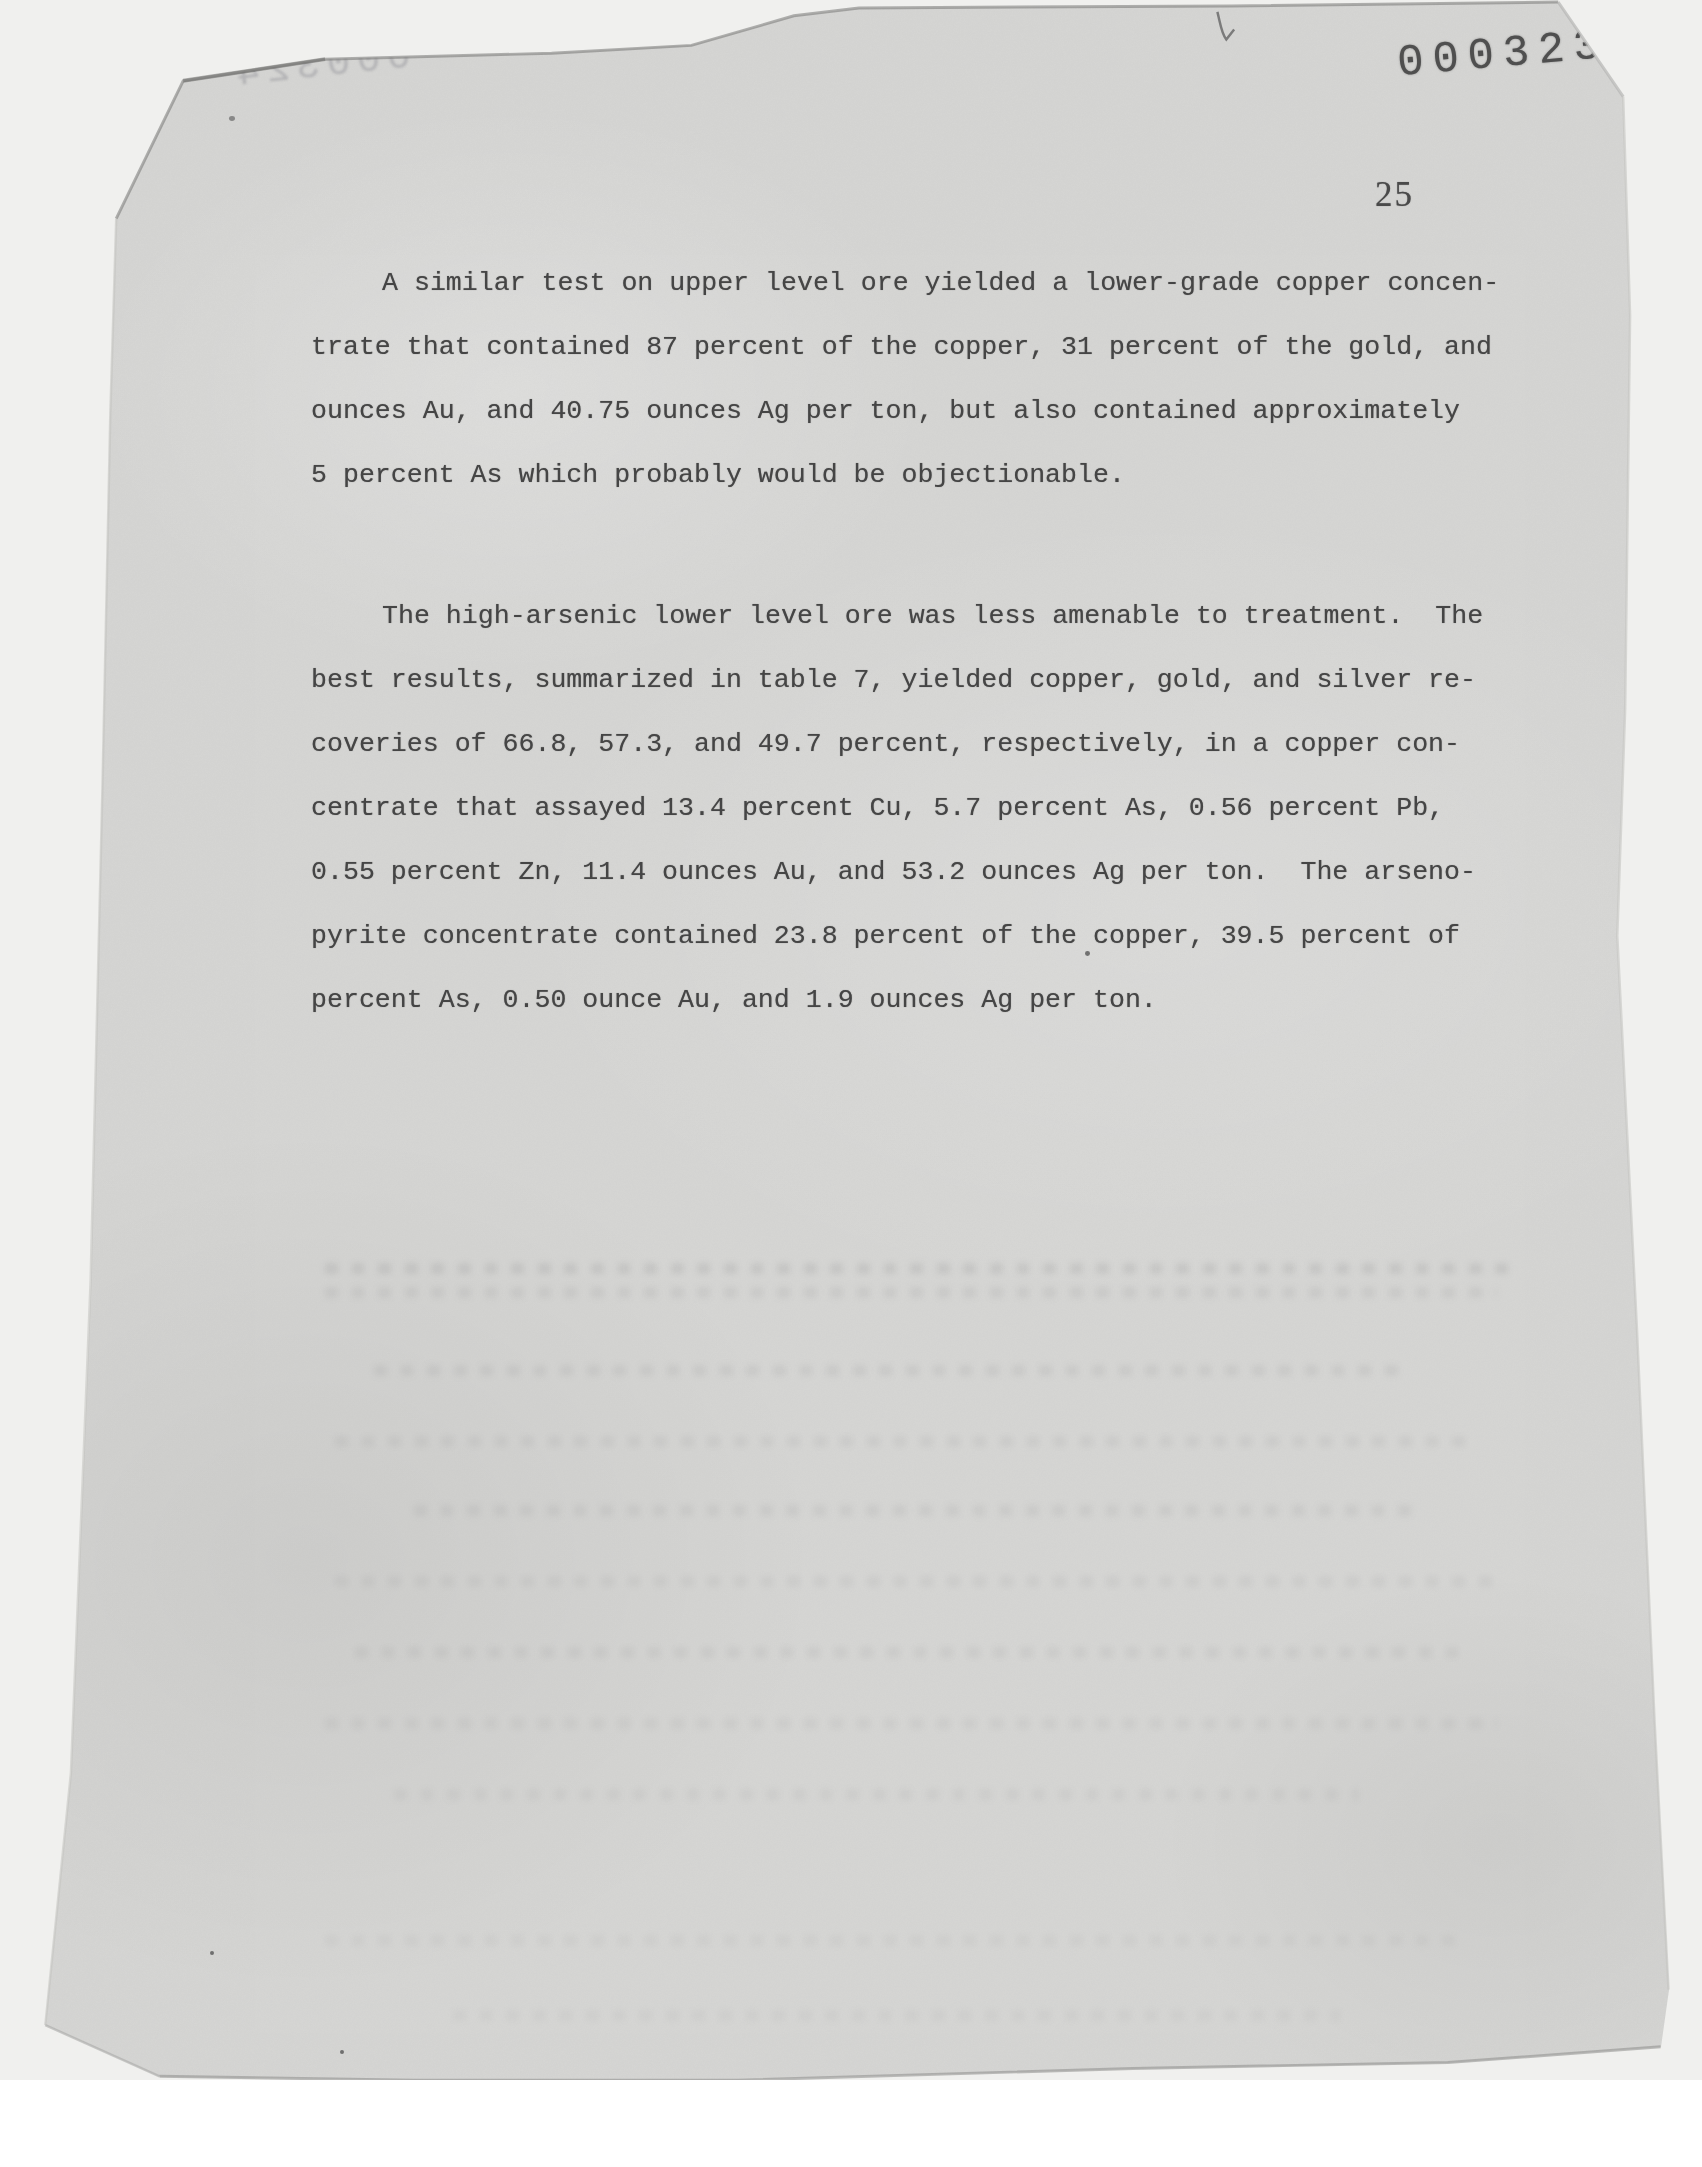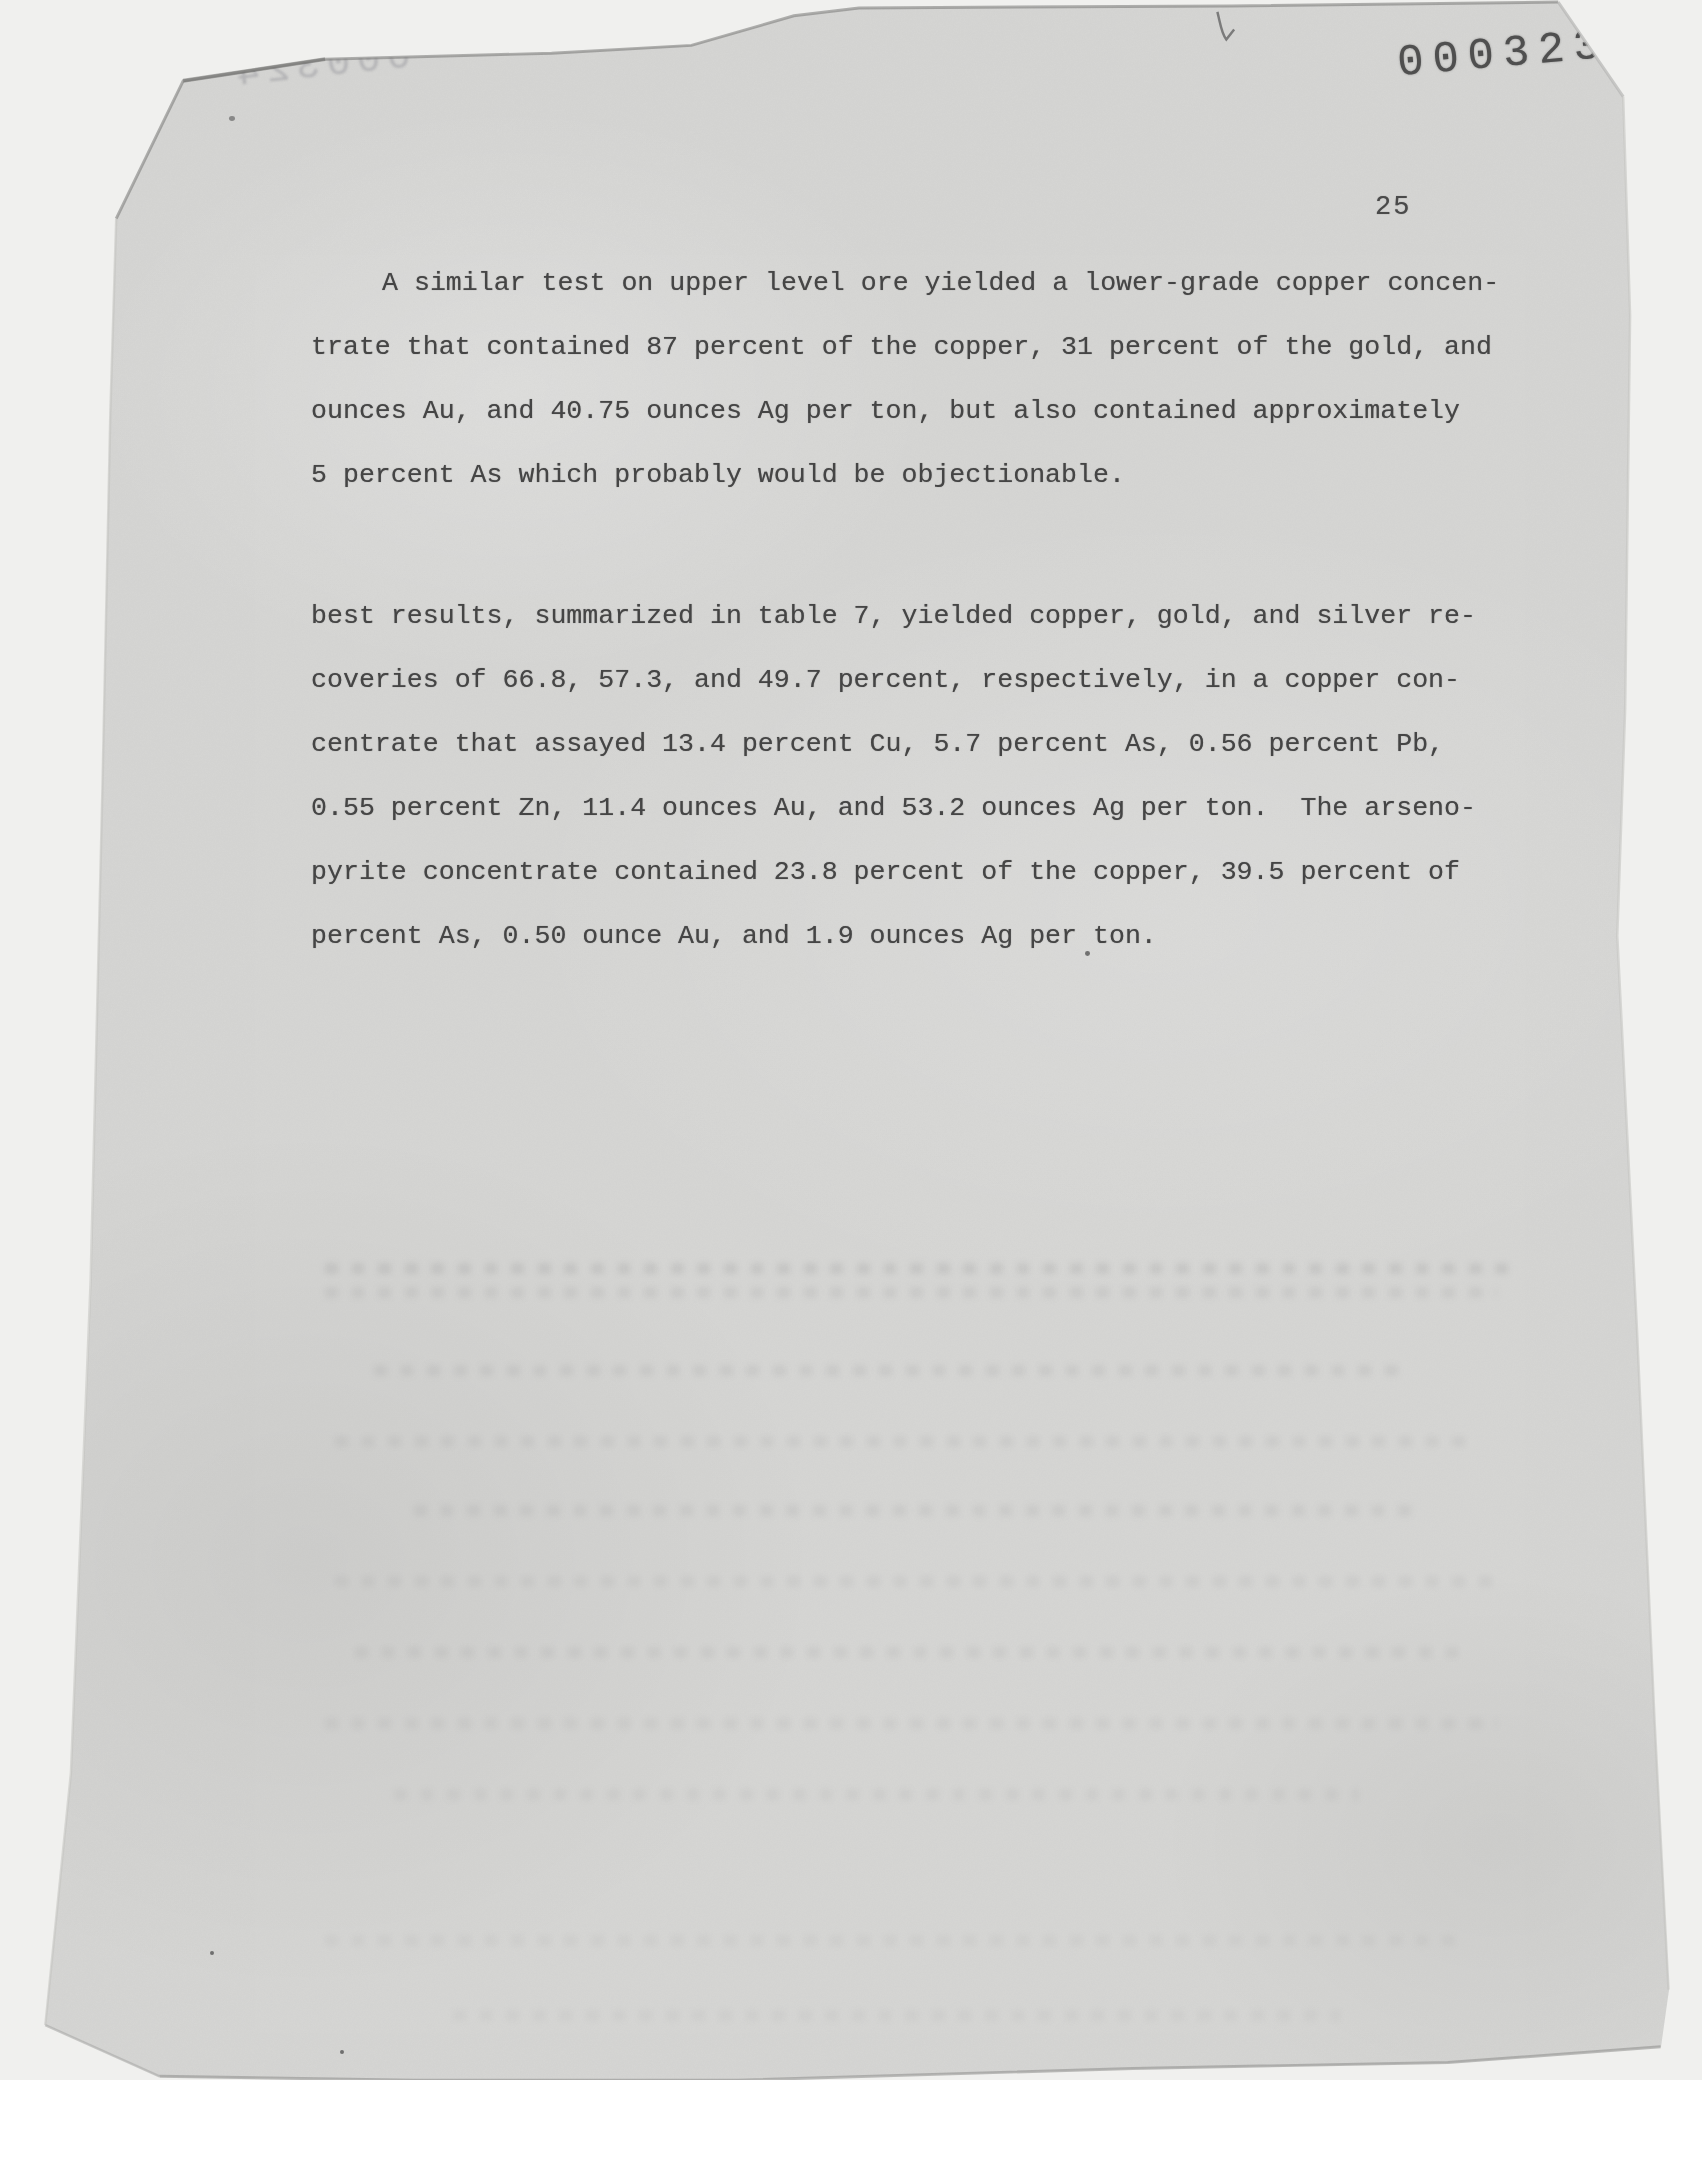--- a/index.html
+++ b/index.html
@@ -25,23 +25,24 @@
       859px 7.9px,1231px 5.9px,1558px 2px,1623px 97px,1630px 315px,1625px 709px,
       1617px 936px,1637px 1330px,1655px 1724px,1669px 1990px,1661px 2047px,
       1448px 2063px,1133px 2069px,739px 2080px,414px 2080px,160px 2077px,
       45px 2025px,71px 1773px,91px 1281px,102px 788px,110px 414px
     );
   }
   .grain{position:absolute;left:0;top:0;width:100%;height:100%;opacity:.55;pointer-events:none;}
   .edges{position:absolute;left:0;top:0;pointer-events:none;}
 
   .page-number{
-    position:absolute;left:1375px;top:192px;
-    font-size:27px;color:#4a4a4a;letter-spacing:2px;
+    position:absolute;left:1375px;top:175px;
+    font-size:35px;color:#4a4a4a;letter-spacing:2px;
     text-shadow:0 0 1px rgba(70,70,70,.6);
+    font-family:Liberation Serif, serif;
   }
   .serial-stamp{
     position:absolute;left:1397px;top:27.6px;width:236px;
     font-size:44px;color:#4f4f4f;letter-spacing:8.9px;
     transform:rotate(-5deg);
     text-shadow:0 0 2px rgba(80,80,80,.55);
   }
   .bleed-stamp{
     position:absolute;left:175px;top:47px;width:236px;
     font-size:39px;color:#8f8f96;letter-spacing:6.9px;opacity:.45;
@@ -88,20 +89,21 @@
     <div class="page-number">25</div>
 
     <div class="typed p1">
       <div class="tline indent">A similar test on upper level ore yielded a lower-grade copper concen-</div>
       <div class="tline">trate that contained 87 percent of the copper, 31 percent of the gold, and</div>
       <div class="tline">ounces Au, and 40.75 ounces Ag per ton, but also contained approximately</div>
       <div class="tline">5 percent As which probably would be objectionable.</div>
     </div>
 
     <div class="typed p2">
+      <div class="tline indent">The high-arsenic lower level ore was less amenable to treatment.  The</div>
       <div class="tline">best results, summarized in table 7, yielded copper, gold, and silver re-</div>
       <div class="tline">coveries of 66.8, 57.3, and 49.7 percent, respectively, in a copper con-</div>
       <div class="tline">centrate that assayed 13.4 percent Cu, 5.7 percent As, 0.56 percent Pb,</div>
       <div class="tline">0.55 percent Zn, 11.4 ounces Au, and 53.2 ounces Ag per ton.  The arseno-</div>
       <div class="tline">pyrite concentrate contained 23.8 percent of the copper, 39.5 percent of</div>
       <div class="tline">percent As, 0.50 ounce Au, and 1.9 ounces Ag per ton.</div>
     </div>
 
     <div class="smudge" style="left:325px;top:1263px;width:1192px;opacity:.75;"></div>
     <div class="smudge" style="left:325px;top:1287px;width:1172px;opacity:.55;"></div>

